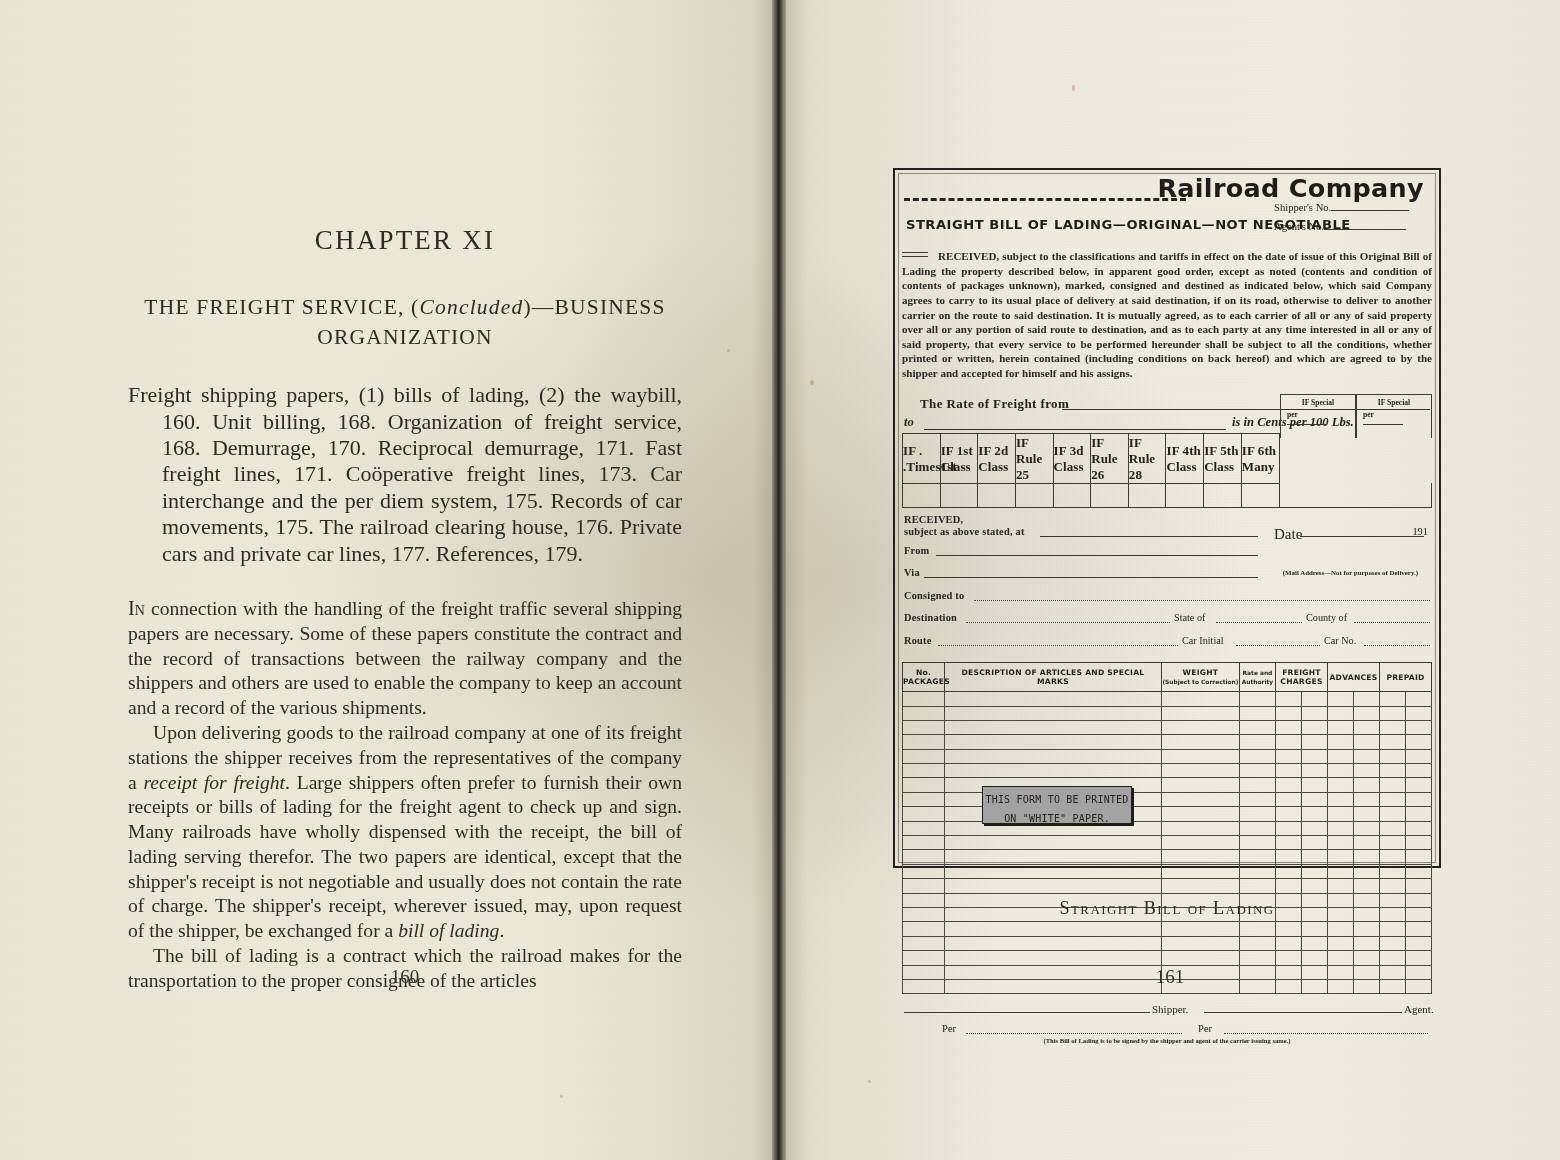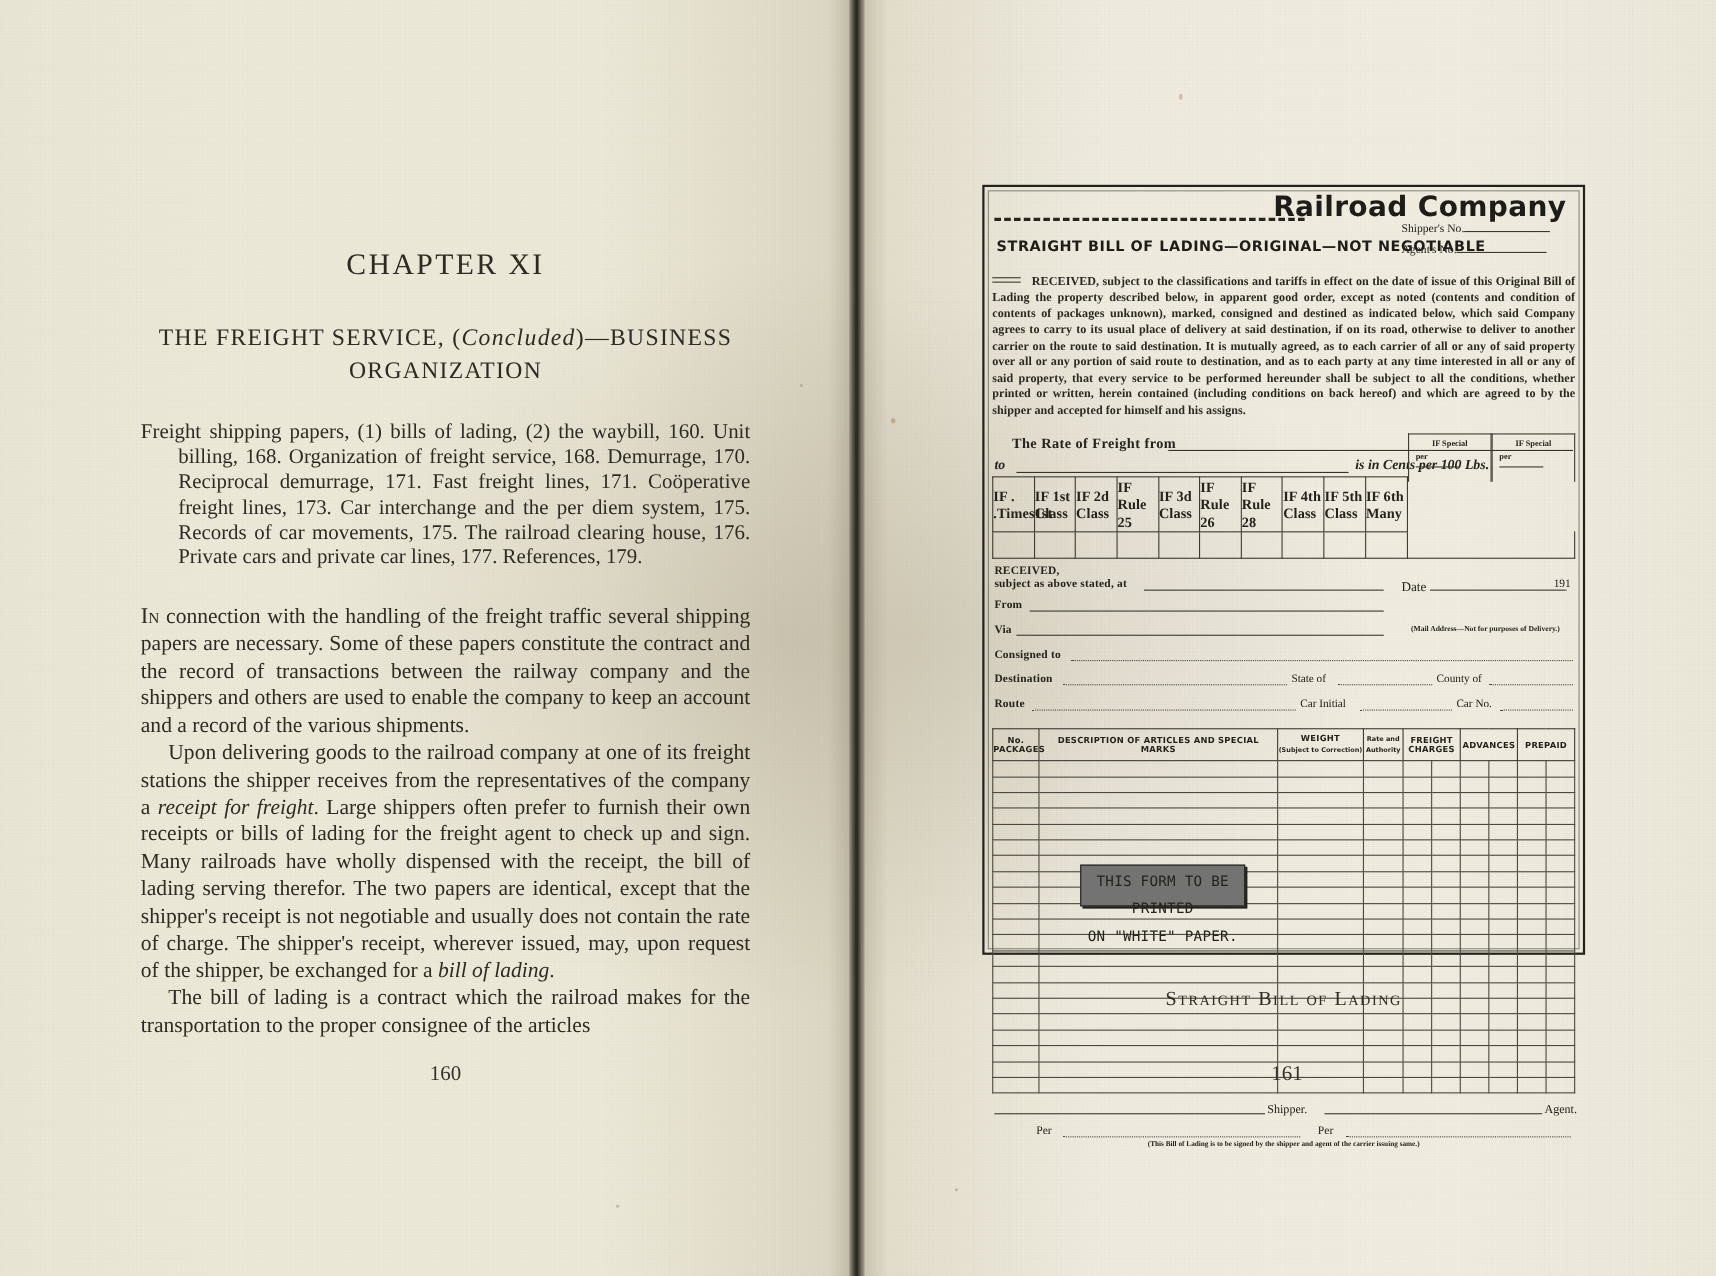--- a/index.html
+++ b/index.html
@@ -28,21 +28,21 @@
   .grain{position:absolute;inset:0;pointer-events:none;opacity:.32;
     background-image:
       repeating-linear-gradient(0deg, rgba(150,140,110,.05) 0 1px, rgba(255,255,255,0) 1px 3px),
       repeating-linear-gradient(90deg, rgba(150,140,110,.05) 0 1px, rgba(255,255,255,0) 1px 4px);}
 
   
   .textcol{position:absolute;left:128px;top:0;width:554px;color:#2d2a24;}
   .chapnum{text-align:center;font-size:27px;letter-spacing:2.2px;margin-top:225px;}
   .chaptitle{text-align:center;font-size:21.5px;letter-spacing:1.2px;margin-top:37px;line-height:1.38;}
   .chaptitle i{font-style:italic;}
-  .synopsis{font-size:19px;line-height:1.20;margin-top:30px;text-align:justify;
+  .synopsis{font-size:22px;line-height:1.20;margin-top:30px;text-align:justify;
      text-indent:0;padding-left:0;}
   .synopsis .hang{display:block;padding-left:34px;text-indent:-34px;}
   .body-p{font-size:19.6px;line-height:1.265;text-align:justify;margin:0;}
   .body-p.first{margin-top:29px;}
   .body-p .sc{font-variant:small-caps;font-size:20.4px;}
   .body-p i{font-style:italic;}
   .indent{text-indent:25px;}
   .folio{position:absolute;width:554px;text-align:center;font-size:19px;color:#33302a;}
 
   
@@ -91,36 +91,36 @@
   .spcell span{display:block;}
   .spcell .per{margin-top:3px;text-align:left;padding-left:6px;}
 
   
   .rcv{position:relative;margin-top:9px;font-size:10.3px;}
   .rline{position:relative;height:22.5px;}
   .lbl{position:absolute;left:2px;top:2px;font-size:10.4px;letter-spacing:.2px;font-weight:bold;}
   .ln{position:absolute;top:12px;border-bottom:1.2px solid #3b3931;}
   .ln.dotted{border-bottom:1.2px dotted #4a473d;}
   .mailnote{position:absolute;right:14px;top:4px;font-size:6.9px;font-weight:700;}
-  .datelbl{position:absolute;left:372px;top:2px;font-size:12px;}
+  .datelbl{position:absolute;left:372px;top:2px;font-size:15px;}
   .yr191{position:absolute;right:4px;top:2px;font-size:10.4px;}
   .midlbl{position:absolute;top:2px;font-size:10.2px;}
 
   
   .arts{position:relative;margin-top:7px;}
   table.art{border-collapse:collapse;width:100%;table-layout:fixed;}
   table.art th{border:1px solid #3c3a32;font-family:"DejaVu Sans",sans-serif;
      font-weight:700;font-size:7.6px;text-align:center;letter-spacing:.25px;
      color:#211f1b;padding:3px 0;line-height:1.22;height:22px;vertical-align:middle;}
   table.art th small{font-size:5.9px;font-weight:700;letter-spacing:0;}
   table.art td{border:1px solid #4a4840;height:13.4px;padding:0;}
 
   .stampbox{position:absolute;left:80px;top:124px;width:148px;height:33px;
-     border:1.6px solid #1f1e1a;background:#737373;box-shadow:2px 2px 0 #1f1e1a;
-     font-family:"DejaVu Sans Mono","Liberation Mono",monospace;font-size:13px;
+     border:1.6px solid #1f1e1a;background:#a3a3a3;box-shadow:2px 2px 0 #1f1e1a;
+     font-family:"DejaVu Sans Mono","Liberation Mono",monospace;font-size:10px;
      text-align:center;line-height:1.9;padding-top:3px;letter-spacing:.2px;color:#24221d;}
 
   
   .sigs{position:relative;margin-top:5px;height:48px;font-size:10.6px;}
   .sigline{position:absolute;top:13px;border-bottom:1.2px solid #3b3931;}
   .sigtxt{position:absolute;top:4px;font-size:11px;}
   .perlbl{position:absolute;top:24px;font-size:10.6px;}
   .perline{position:absolute;top:34px;border-bottom:1px dotted #4a473d;}
   .footnote{position:absolute;left:0;right:0;top:38px;text-align:center;
      font-size:6.6px;font-weight:700;}

